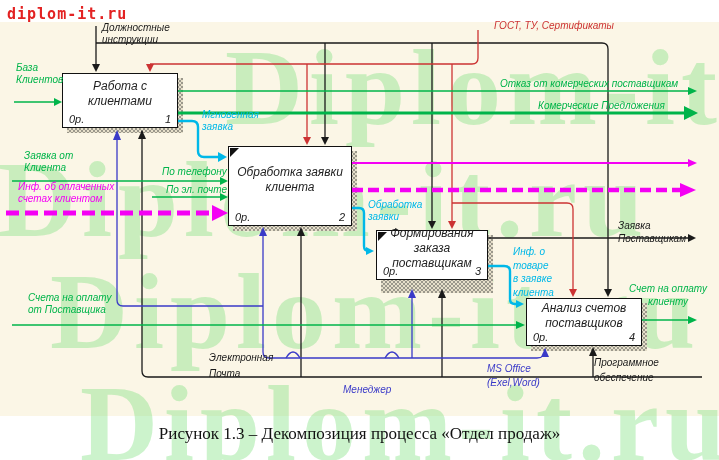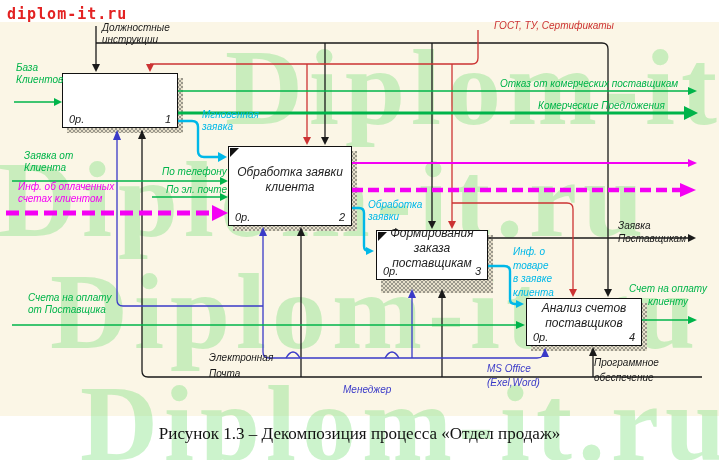--- a/index.html
+++ b/index.html
@@ -54,20 +54,21 @@
   <div class="wm" style="left:80px;top:362px">Diplom-it.ru</div>
 
   <div id="logo">diplom-it.ru</div>
 
   <div class="shd" style="left:67px;top:78px;width:116px;height:55px"></div>
   <div class="shd" style="left:233px;top:151px;width:124px;height:80px"></div>
   <div class="shd" style="left:381px;top:235px;width:112px;height:58px"></div>
   <div class="shd" style="left:531px;top:303px;width:116px;height:48px"></div>
 
   <div class="box" style="left:62px;top:73px;width:116px;height:55px">
+    <div class="ttl">Работа с клиентами</div>
     <div class="code">0р.</div>
     <div class="num">1</div>
   </div>
   <div class="box" style="left:228px;top:146px;width:124px;height:80px">
     <div class="fold"></div>
     <div class="ttl">Обработка заявки
 клиента</div>
     <div class="code">0р.</div>
     <div class="num">2</div>
   </div>

